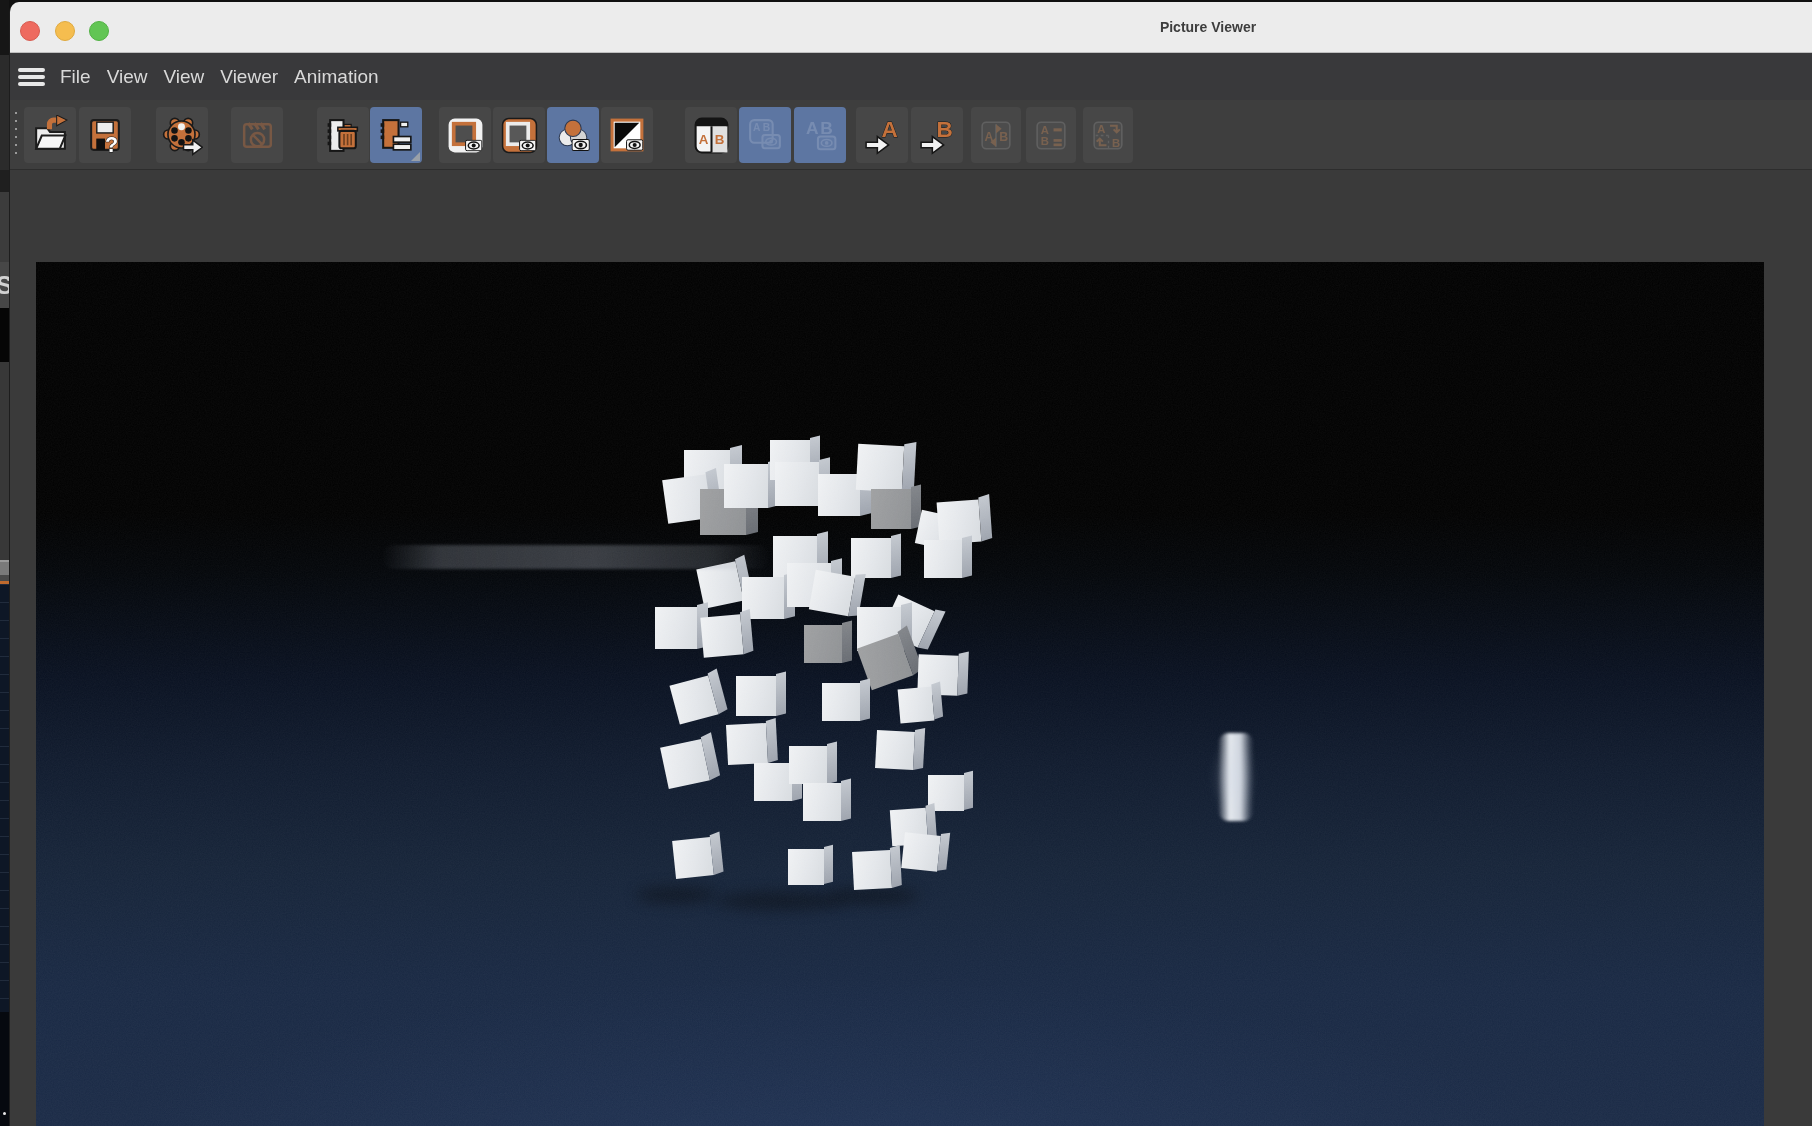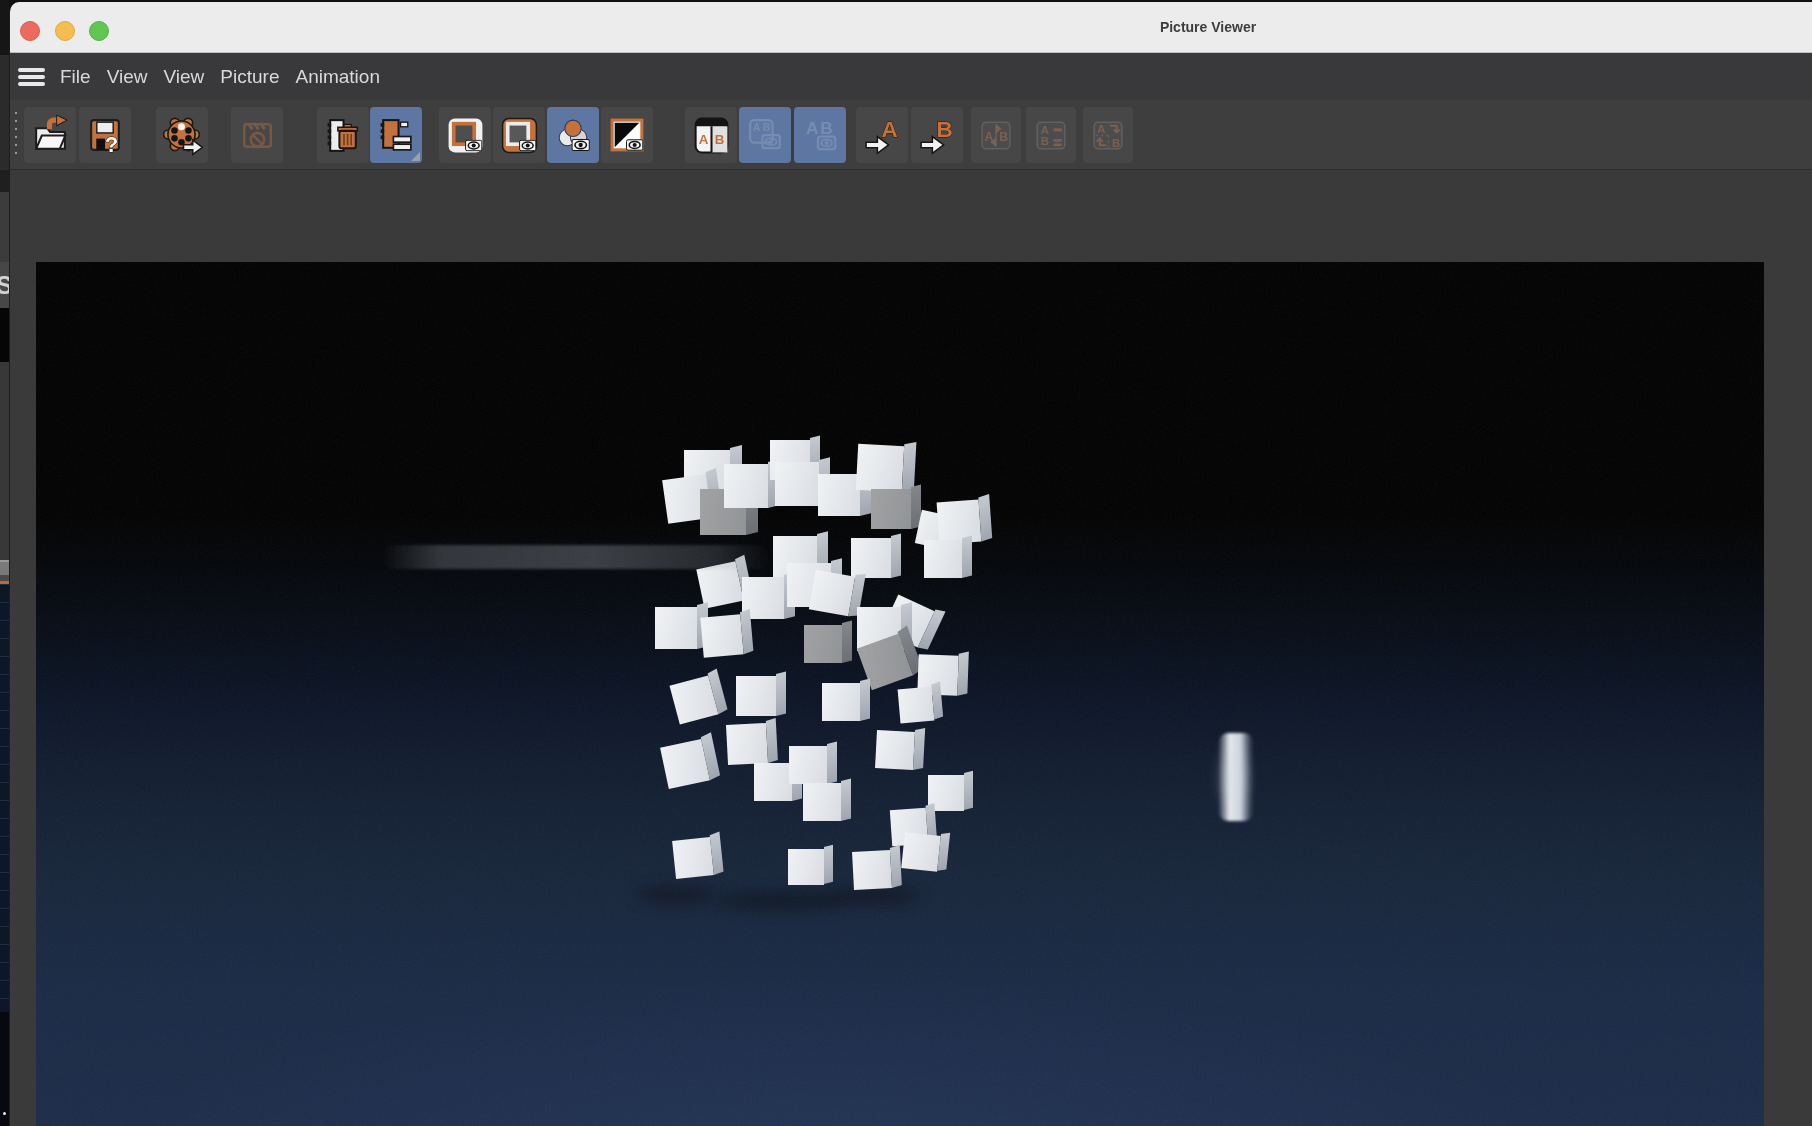--- a/index.html
+++ b/index.html
@@ -116,21 +116,21 @@
 
   <div class="menubar">
     <div class="burger">
         <i></i>
         <i></i>
         <i></i>
       </div>
     <div class="mitem">File</div>
     <div class="mitem">View</div>
     <div class="mitem">View</div>
-    <div class="mitem">Picture</div>
+    <div class="mitem">Viewer</div>
     <div class="mitem">Animation</div>
   </div>
 
   <div class="toolbar">
     <div class="grip"></div>
 
     <div class="tbtn" style="left:14px">
       <svg class="ic" viewBox="0 0 40 40">
         <path d="M6 13 h11 l2.5 3.5 H34 V33 H6 z" fill="#ececec" stroke="#1c1c1c" stroke-width="2"></path>
         <path d="M19 14 V9 a4 4 0 0 1 4-4 h4" fill="none" stroke="#c4713b" stroke-width="5"></path>

